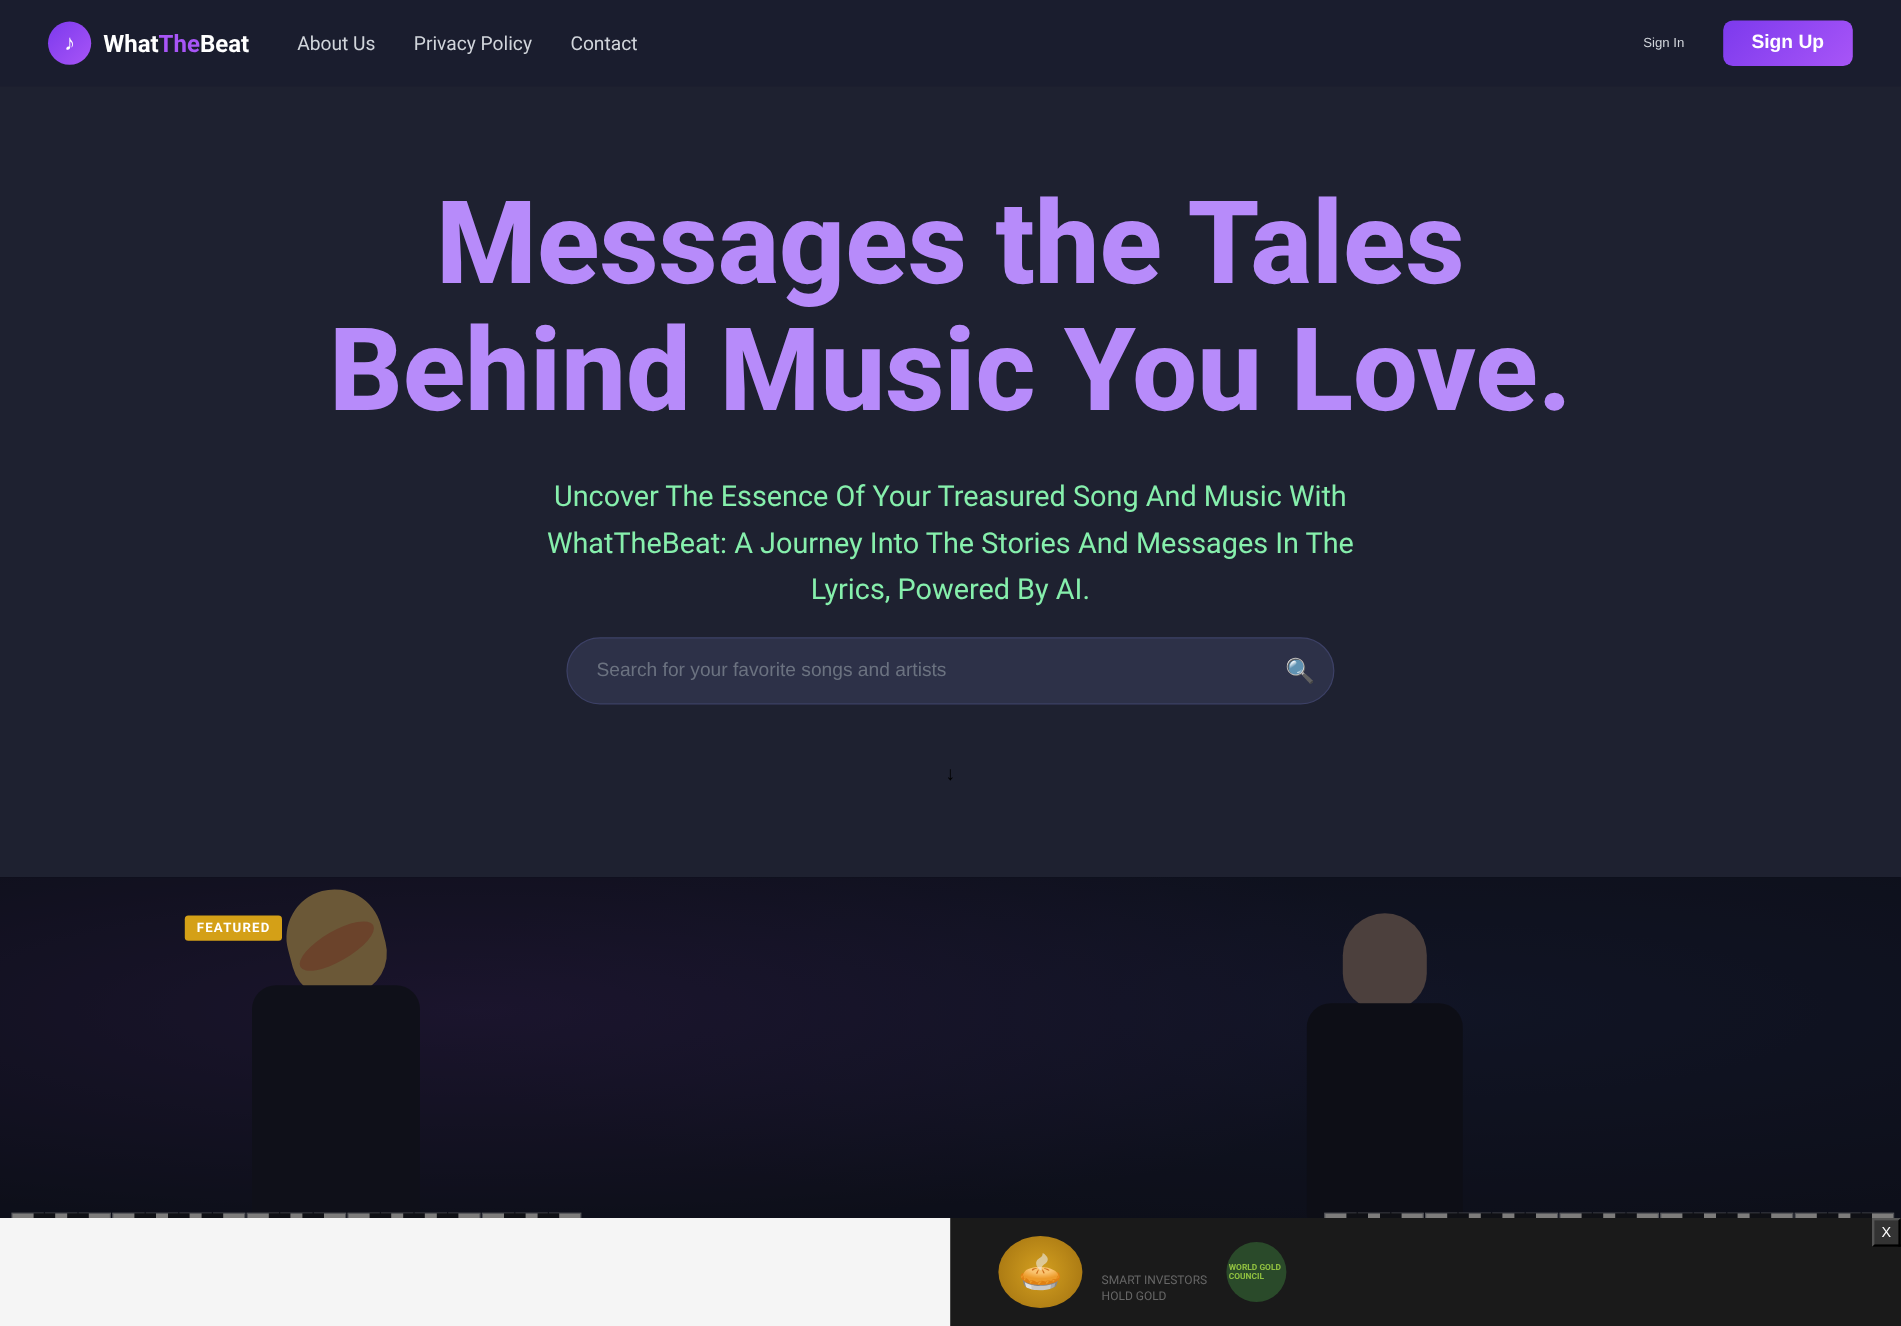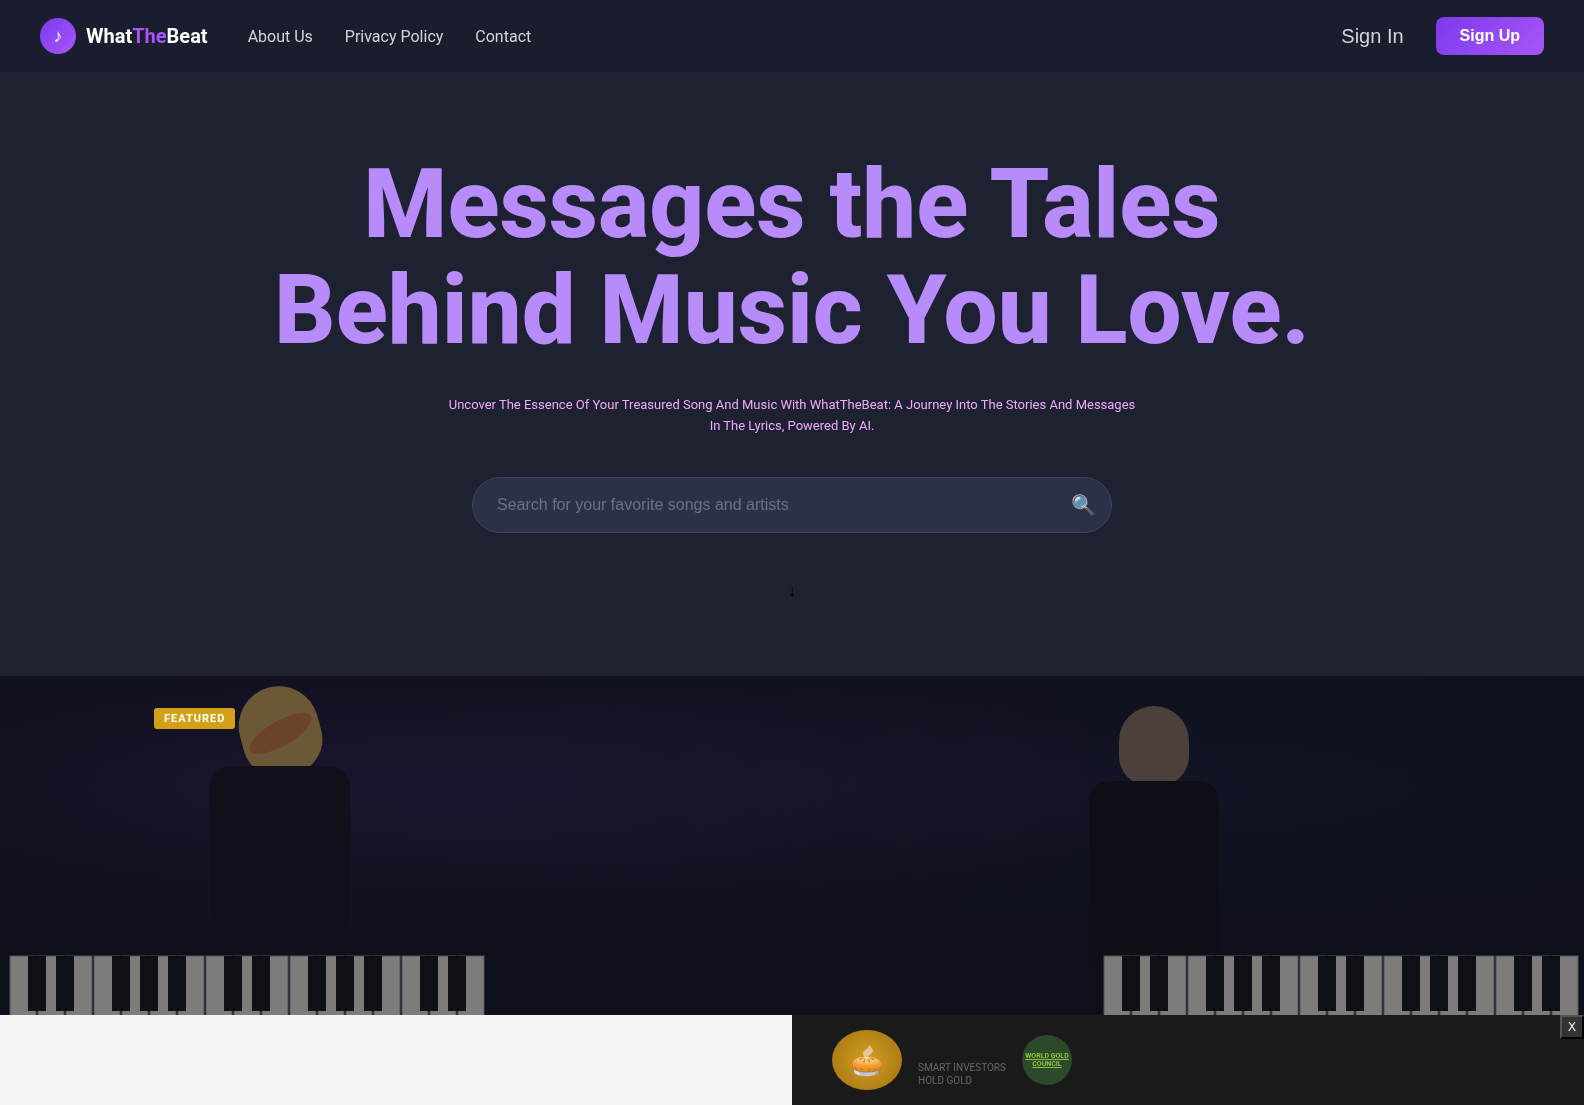--- a/index.html
+++ b/index.html
@@ -87,21 +87,21 @@
     .navbar-right {
       display: flex;
       align-items: center;
       gap: 16px;
     }
 
     .signin-btn {
       color: #d1d5db;
       background: none;
       border: none;
-      font-size: 20px;
+      font-size: 11px;
       cursor: pointer;
       padding: 8px 16px;
     }
 
     .signup-btn {
       background: linear-gradient(135deg, #7c3aed, #a855f7);
       color: white;
       border: none;
       border-radius: 8px;
       padding: 10px 24px;
@@ -123,31 +123,31 @@
     .hero-title {
       font-size: 96px;
       font-weight: 800;
       line-height: 1.1;
       color: #b78bfa;
       margin-bottom: 32px;
       max-width: 1100px;
     }
 
     .hero-subtitle {
-      font-size: 13px;
-      color: #f0abfc;
+      font-size: 24px;
+      color: #86efac;
       line-height: 1.6;
       max-width: 700px;
-      margin-bottom: 40px;
     }
 
     .search-container {
       width: 640px;
       position: relative;
       margin-bottom: 32px;
+      margin-top: 21px;
     }
 
     .search-input {
       width: 100%;
       padding: 18px 56px 18px 24px;
       background-color: #2d3148;
       border: 1px solid #3d4166;
       border-radius: 40px;
       color: #9ca3af;
       font-size: 16px;
@@ -516,17 +516,17 @@
     <div class="ad-logos">
 
       <div style="width:70px;height:60px;background:radial-gradient(circle,#d4a020,#a07010);border-radius:50%;display:flex;align-items:center;justify-content:center;">
         <span style="font-size:30px;">🥧</span>
       </div>
       <div class="ad-logo-text">
         <div>SMART INVESTORS</div>
         <div>HOLD GOLD</div>
       </div>
       <div class="ad-logo-circle">
-        <span style="font-size:7px;color:#90c040;text-align:center;padding:2px;text-decoration:underline;">WORLD GOLD COUNCIL</span>
+        <span style="font-size:7px;color:#90c040;text-align:left;padding:2px;">WORLD GOLD COUNCIL</span>
       </div>
     </div>
   </div>
 </div>
 
 </body></html>

